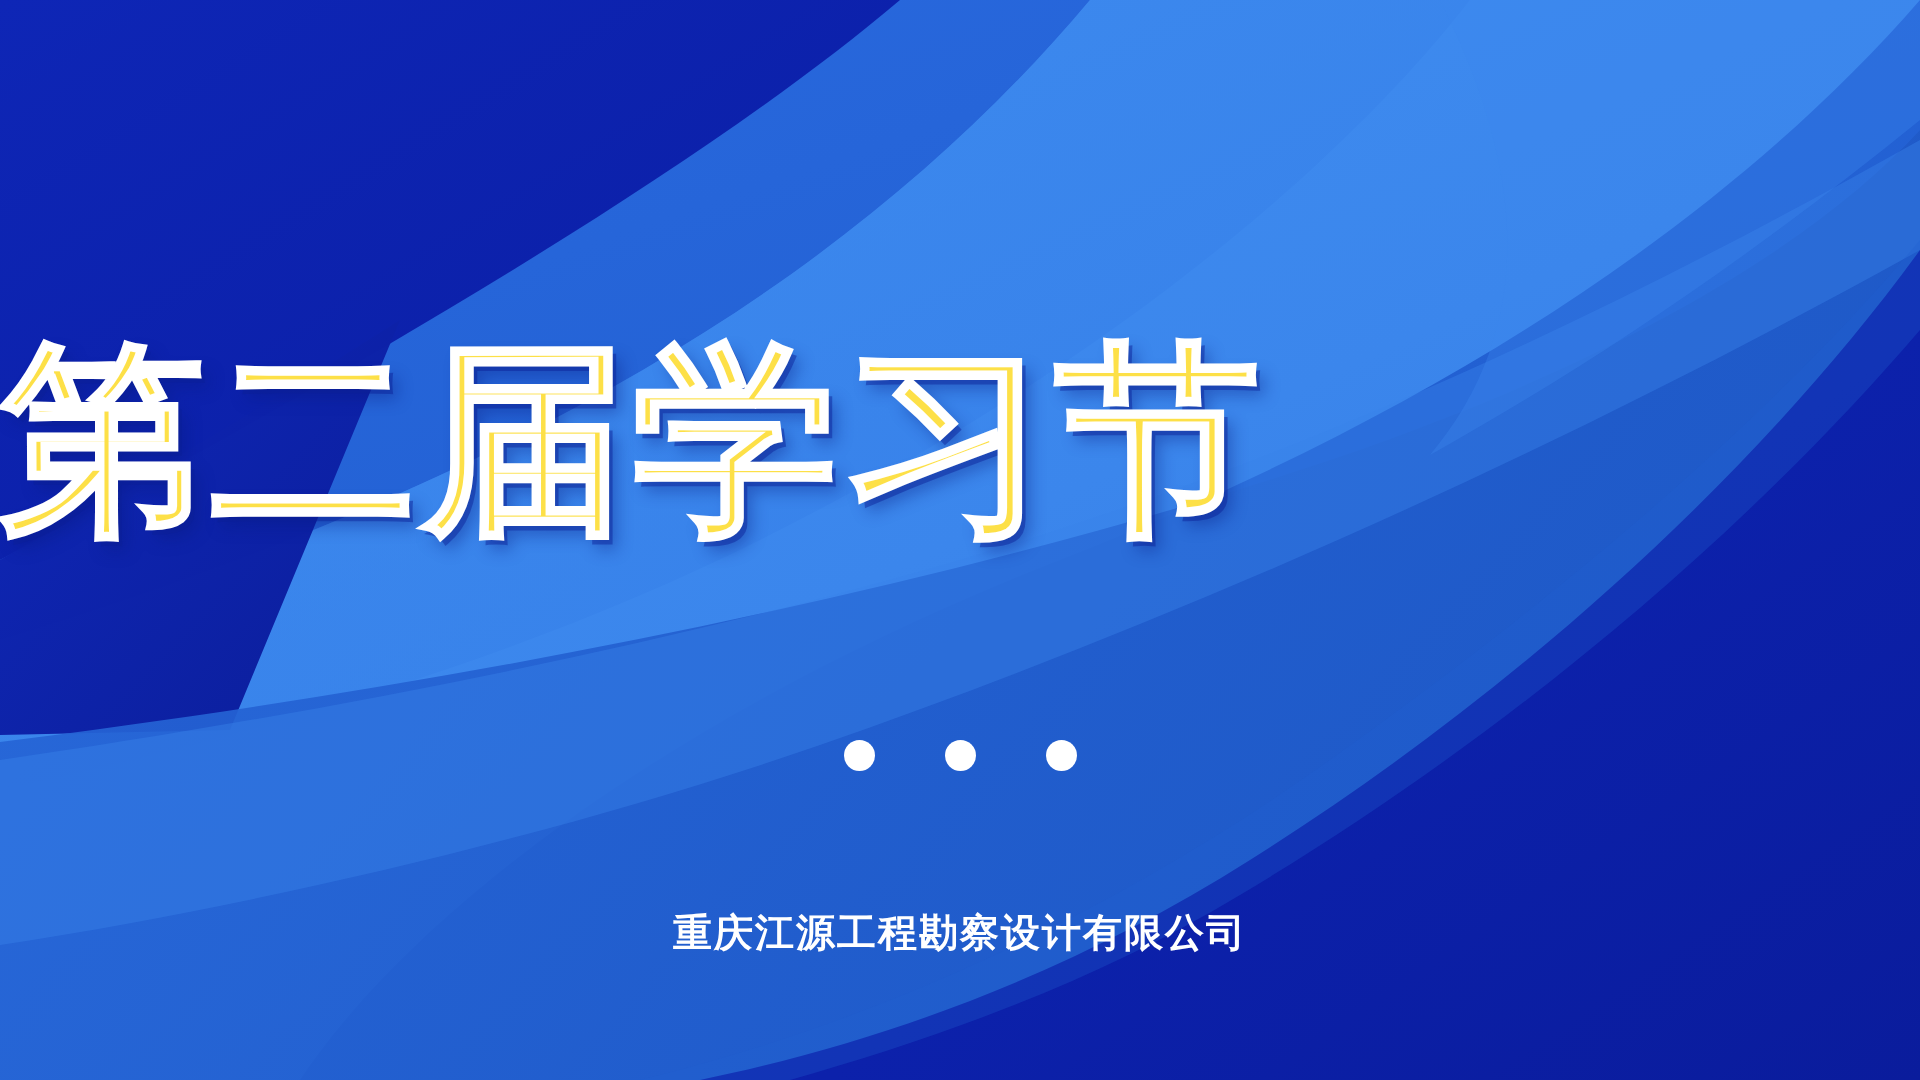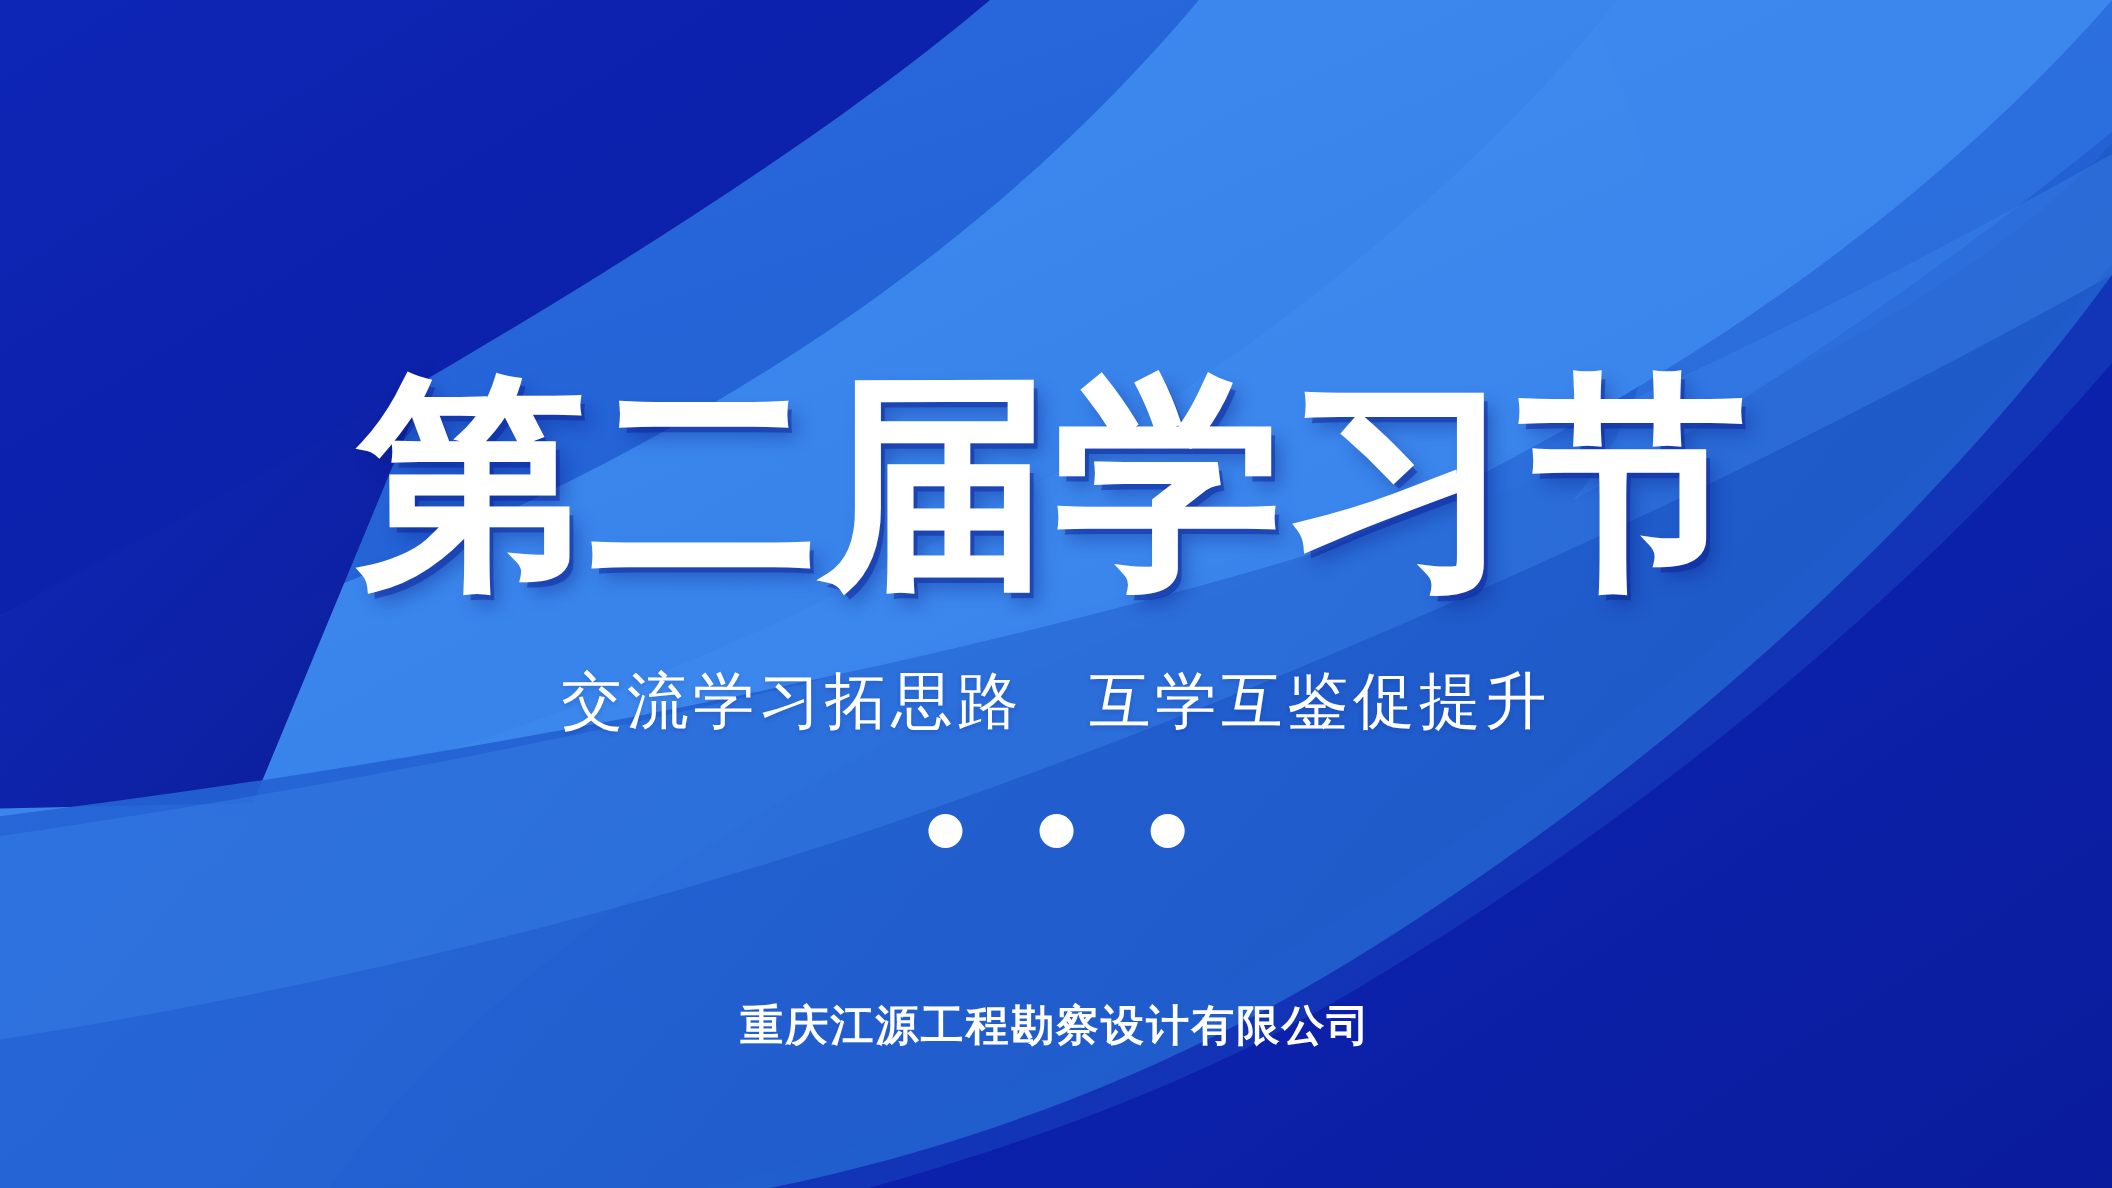--- a/index.html
+++ b/index.html
@@ -42,22 +42,21 @@
     flex-direction: column;
     align-items: center;
     z-index: 5;
   }
 
   .main-title {
     position: absolute;
     top: 338px;
     left: 0;
     right: 0;
-    text-align: center;
-    color: #ffffff;
+    color: #fde047;
     font-size: 205px;
     line-height: 1.0;
     font-weight: 900;
     letter-spacing: 6px;
     white-space: nowrap;
     text-shadow:
        5px 6px 0 rgba(10, 30, 150, 0.45),
        9px 11px 16px rgba(8, 26, 130, 0.38);
     -webkit-text-stroke: 3px #ffffff;
     font-family: "DejaVu Sans", "Liberation Sans", sans-serif;
@@ -174,21 +173,20 @@
              C 880,1022 1120,910 1330,760 C 1560,596 1770,420 1920,240 Z" fill="#2060D0" opacity="0.30"></path>
 
     <path d="M 1440,0 L 1920,0 L 1920,120 C 1760,250 1600,360 1430,455
              C 1560,300 1500,120 1440,0 Z" fill="#3C88EE" opacity="0.35"></path>
   </svg>
 
   <div id="content">
 
     <div class="main-title">第二届学习节</div>
 
-    <div class="subtitle">交流学习拓思路　互学互鉴促提升</div>
 
     <div class="dots-row">
       <span class="dot"></span>
       <span class="dot"></span>
       <span class="dot"></span>
     </div>
 
     <div class="company">重庆江源工程勘察设计有限公司</div>
 
   </div>

